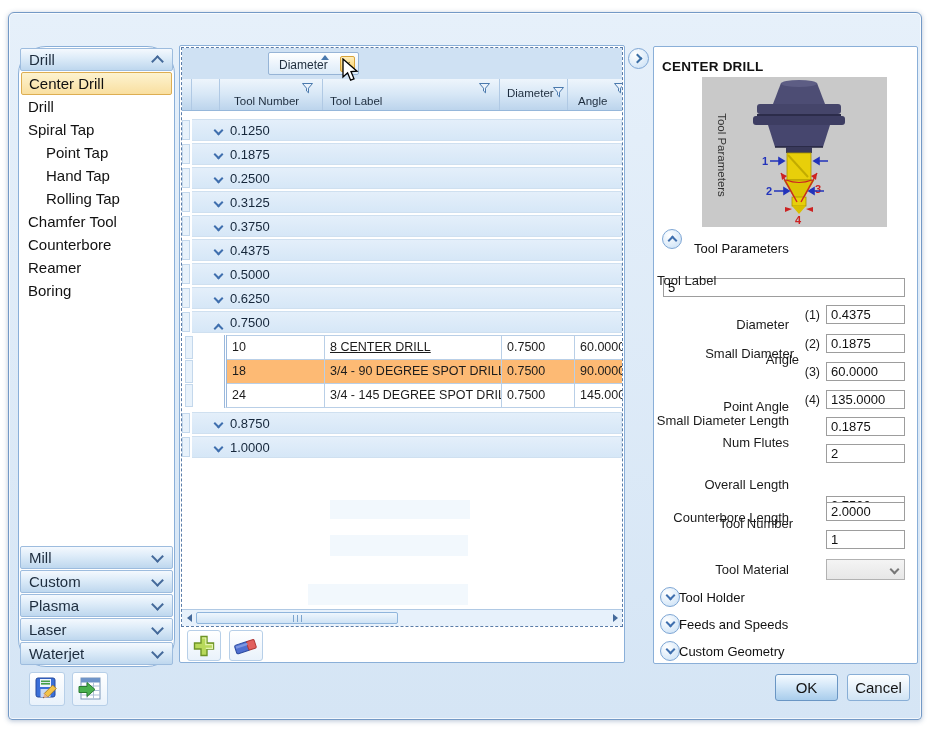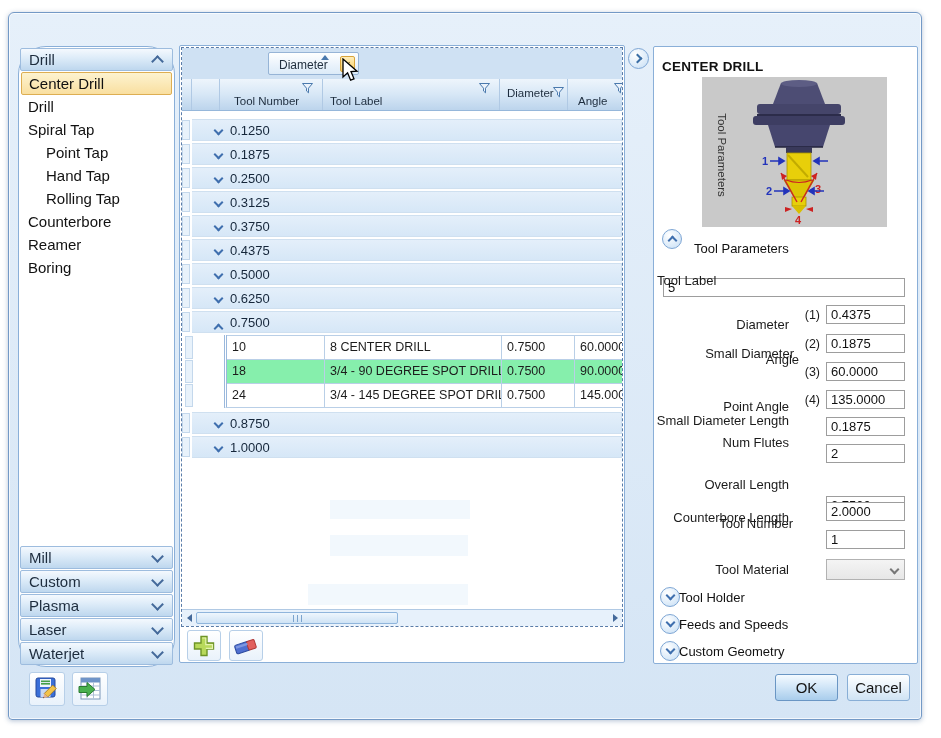--- a/index.html
+++ b/index.html
@@ -48,21 +48,21 @@
   .funnel{position:absolute;}
   .rowsarea{position:absolute;left:0;top:64px;width:100%;bottom:17px;background:#fff;overflow:hidden;}
   .grow{position:relative;height:22px;margin:0 0 2px 10px;background:linear-gradient(#e4effa,#d6e7f7);
     border:1px solid #cfe0f0;border-left:none;box-sizing:border-box;}
   .grow .ind,.drow .ind{position:absolute;top:0;width:8px;height:100%;background:#e8f2fb;border:1px solid #c4d8ec;box-sizing:border-box;}
   .grow .ind{left:-10px;}
   .grow .gchev{position:absolute;left:23px;top:7px;}
   .grow .gval{position:absolute;left:38px;top:3px;font-size:13px;color:#15263a;}
   .datablock{margin:0 0 4px 42px;border-left:3px double #9ab8dc;width:406px;border-bottom:1px solid #b9cfe7;}
   .drow{position:relative;display:flex;height:24px;border-top:1px solid #b9cfe7;background:#fff;box-sizing:border-box;}
-  .drow.alt{background:#86efac;}
+  .drow.alt{background:#fdba74;}
   .drow .ind{left:-42px;}
   .dcell{border-right:1px solid #b9cfe7;box-sizing:border-box;font-size:12.5px;color:#1c1c1c;
     line-height:23px;padding-left:5px;white-space:nowrap;overflow:hidden;}
   .ghost{position:absolute;background:#f2f8fd;}
   
   .hscroll{position:absolute;left:0;bottom:0;width:100%;height:17px;background:#e7f1fb;border-top:1px solid #b0c9e4;box-sizing:border-box;}
   .harrow{position:absolute;top:2px;width:12px;height:12px;display:flex;align-items:center;justify-content:center;}
   .tri-l{width:0;height:0;border-top:4px solid transparent;border-bottom:4px solid transparent;border-right:5px solid #44699a;}
   .tri-r{width:0;height:0;border-top:4px solid transparent;border-bottom:4px solid transparent;border-left:5px solid #44699a;}
   .hthumb{position:absolute;left:14px;top:2px;width:202px;height:12px;border:1px solid #8fb5dc;border-radius:2px;
@@ -119,20 +119,23 @@
     <div class="sb-item ind">
         <span>Point Tap</span>
       </div>
     <div class="sb-item ind">
         <span>Hand Tap</span>
       </div>
     <div class="sb-item ind">
         <span>Rolling Tap</span>
       </div>
     <div class="sb-item">
+        <span>Chamfer Tool</span>
+      </div>
+    <div class="sb-item">
         <span>Counterbore</span>
       </div>
     <div class="sb-item">
         <span>Reamer</span>
       </div>
     <div class="sb-item">
         <span>Boring</span>
       </div>
     <div class="sb-bottom">
       <div class="sb-header">
@@ -242,21 +245,21 @@
         <div class="grow">
             <span class="ind"></span>
             <span class="chev sm up gchev" style="transform:rotate(-135deg);top:9px;"></span>
             <span class="gval">0.7500</span>
           </div>
 
         <div class="datablock">
           <div class="drow">
             <span class="ind"></span>
             <div class="dcell" style="width:98px;">10</div>
-            <div class="dcell" style="width:177px;">8 CENTER DRILL</div>
+            <div class="dcell" style="width:177px;text-decoration:underline;">8 CENTER DRILL</div>
             <div class="dcell" style="width:73px;">0.7500</div>
             <div class="dcell" style="flex:1;border-right:none;">60.0000</div>
           </div>
           <div class="drow alt">
             <span class="ind"></span>
             <div class="dcell" style="width:98px;">18</div>
             <div class="dcell" style="width:177px;">3/4 - 90 DEGREE SPOT DRILL</div>
             <div class="dcell" style="width:73px;">0.7500</div>
             <div class="dcell" style="flex:1;border-right:none;">90.0000</div>
           </div>

